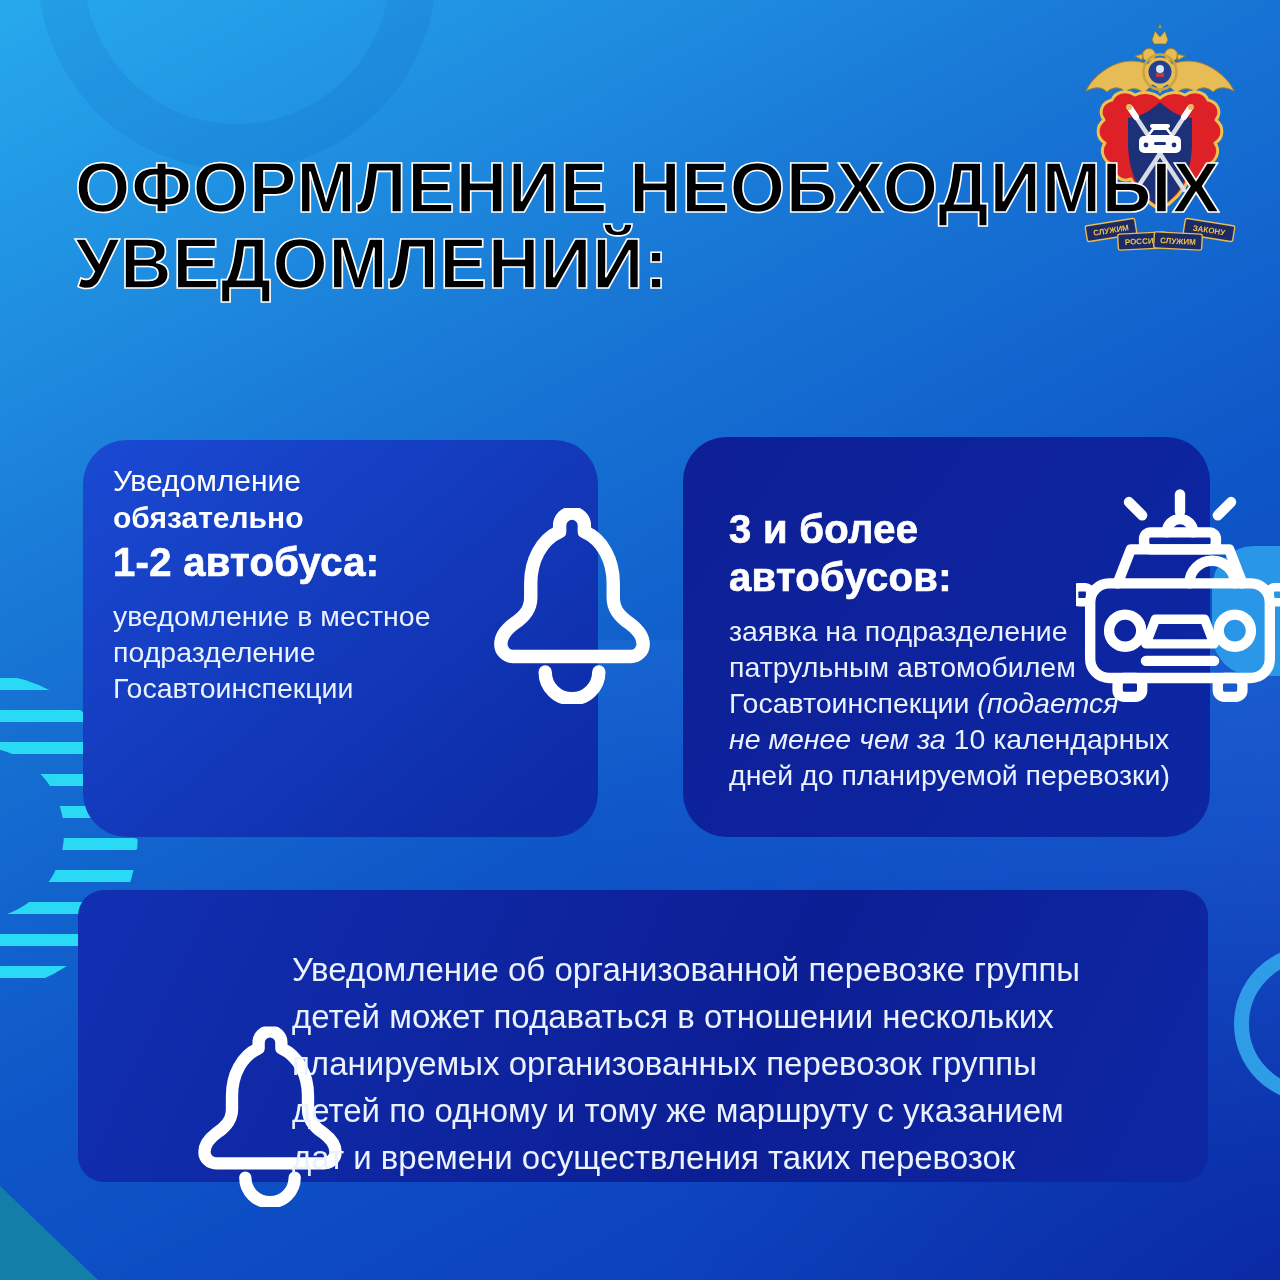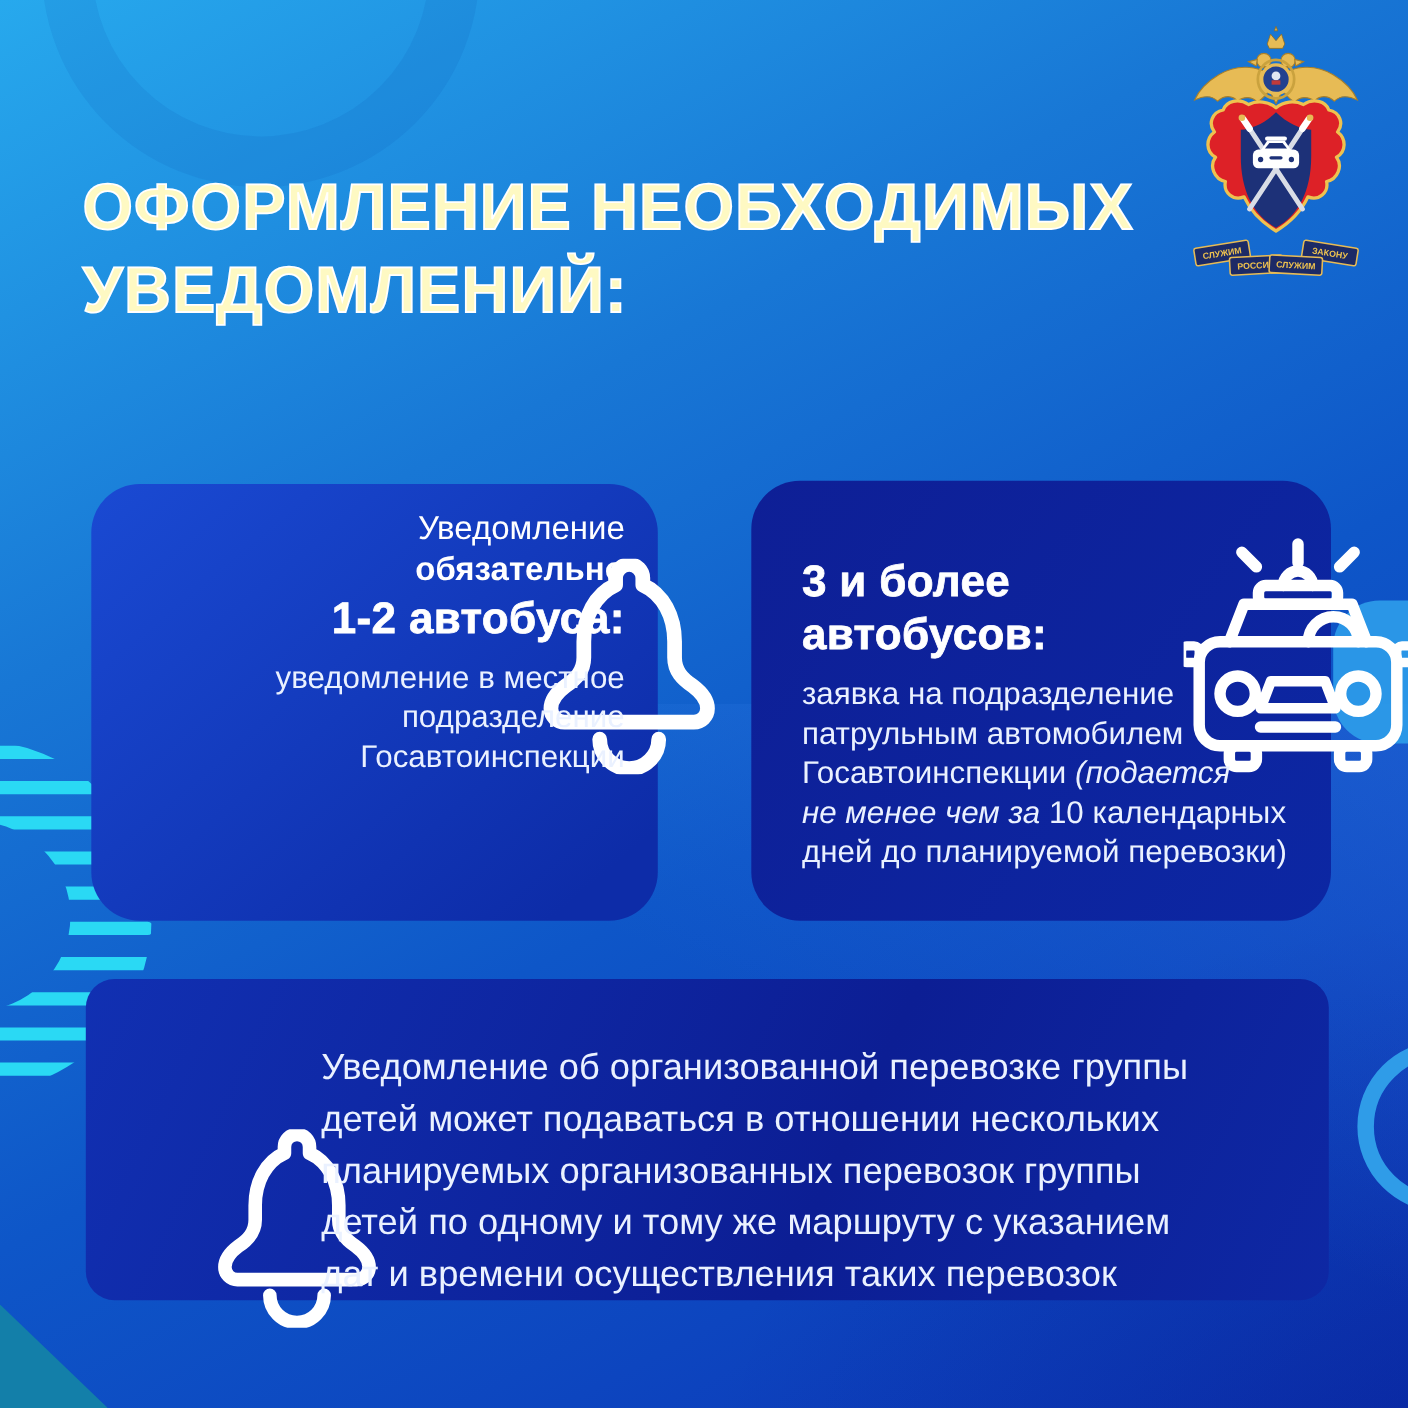--- a/index.html
+++ b/index.html
@@ -26,29 +26,29 @@
     border:46px solid rgba(8,70,170,.10);}
   .blob-right{position:absolute;left:1212px;top:546px;width:110px;height:130px;
     border-radius:42px 0 0 42px;background:var(--blob-blue,#2d9ce9);opacity:.92;}
   .ring-bottomright{position:absolute;left:1234px;top:946px;width:126px;height:126px;border-radius:50%;
     border:15px solid var(--ring-blue,#2f9ce8);}
   .teal-corner{position:absolute;left:0;top:1186px;width:98px;height:94px;
     clip-path:polygon(0 0,100% 100%,0 100%);background:var(--teal-corner,#137fa9);}
   .stripe-ball{position:absolute;left:0;top:668px;width:134px;height:330px;}
 
   
-  .title{position:absolute;left:75px;top:150px;color:#fef9c3;
-    font-size:59px;line-height:76px;font-weight:bold;letter-spacing:1px;
+  .title{position:absolute;left:75px;top:150px;color:#000000;
+    font-size:71px;line-height:76px;font-weight:bold;letter-spacing:1px;
     -webkit-text-stroke:1.6px #fff;}
   .emblem{position:absolute;left:1080px;top:24px;width:160px;height:248px;}
 
   
   .card{position:absolute;border-radius:44px;color:#fff;}
   .card-left{left:83px;top:440px;width:515px;height:397px;
-    background:linear-gradient(140deg,var(--card-left-a,#1a4ad3) 0%,var(--card-left-b,#0d2ca8) 90%);text-align:right;}
+    background:linear-gradient(140deg,var(--card-left-a,#1a4ad3) 0%,var(--card-left-b,#0d2ca8) 90%);}
   .card-right{left:683px;top:437px;width:527px;height:400px;
     background:linear-gradient(125deg,var(--card-right-a,#0e1f96) 0%,var(--card-right-b,#0c27a3) 100%);}
   .card-bottom{left:78px;top:890px;width:1130px;height:292px;border-radius:26px;
     background:linear-gradient(115deg,var(--card-bottom-a,#1130b2) 0%,var(--card-bottom-b,#0c1e94) 60%,#0e28a4 100%);}
 
   .card-pad{position:relative;padding:22px 30px;}
   .eyebrow{font-size:30px;line-height:37px;color:#fff;}
   .eyebrow-bold{font-size:30px;line-height:37px;font-weight:bold;color:#fff;}
   .card-title{font-size:40px;line-height:48px;font-weight:bold;color:#fff;
     letter-spacing:.3px;-webkit-text-stroke:.7px #fff;white-space:pre-line;}

